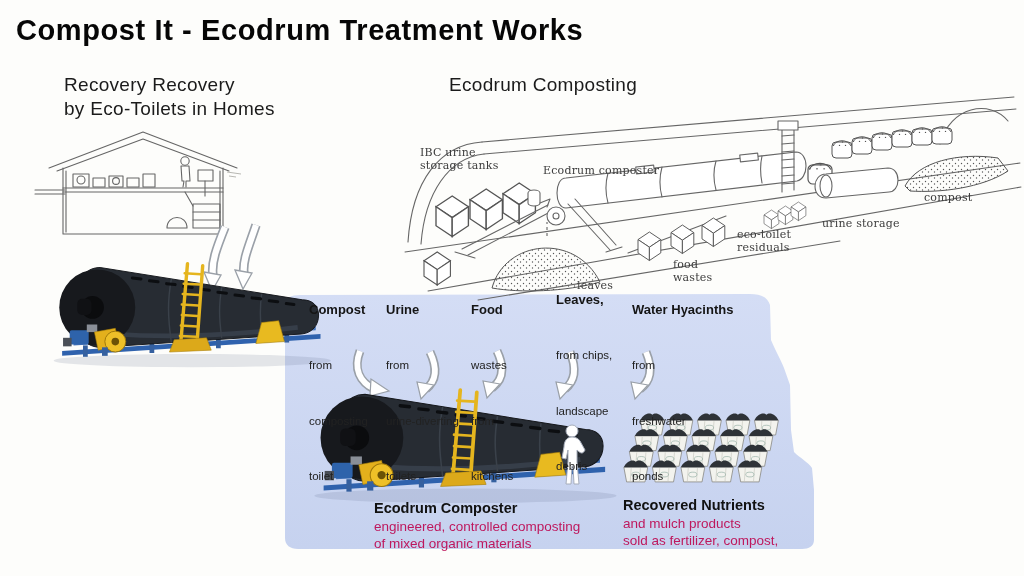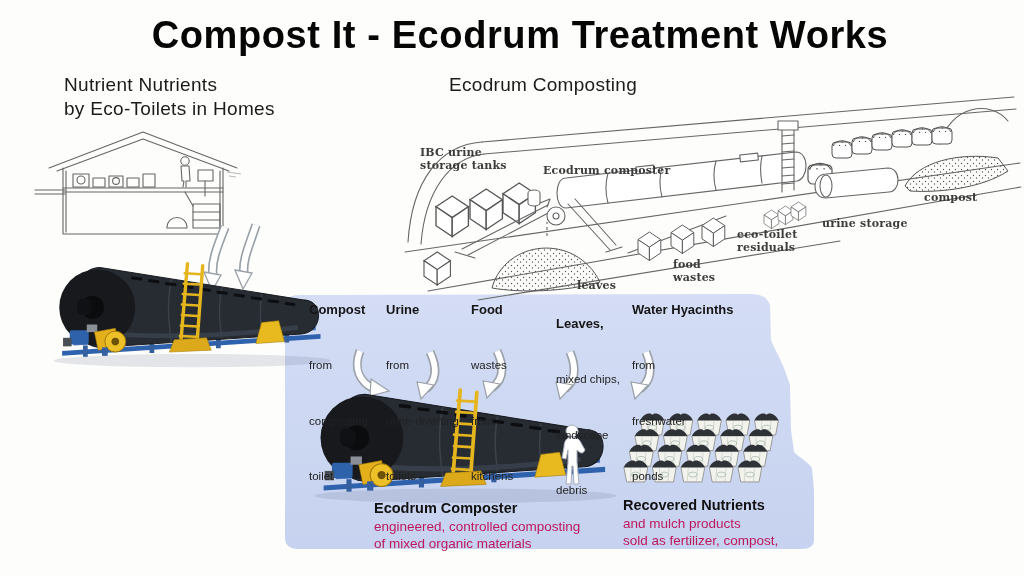--- a/index.html
+++ b/index.html
@@ -4,29 +4,29 @@
 <style>
   html,body{margin:0;padding:0;}
   body{
     width:1024px;height:576px;position:relative;overflow:hidden;
     background:#fdfdfb;
     font-family:"Liberation Sans",sans-serif;
     -webkit-font-smoothing:antialiased;
   }
   .abs{position:absolute;}
   .title{
-    left:16px;right:0;top:14px;text-align:center;
-    font-size:38px;font-weight:bold;letter-spacing:.6px;color:#060606;
+    left:16px;right:0;top:14px;
+    font-size:29px;font-weight:bold;letter-spacing:.6px;color:#060606;
   }
   .heading{
     font-size:19px;line-height:24px;color:#1b1b1b;letter-spacing:.3px;font-weight:400;
   }
   .iso-lbl{
     font-family:"DejaVu Serif",serif;font-size:11px;line-height:13px;
-    font-weight:700;color:#3c3c3c;letter-spacing:.2px;white-space:nowrap;
+    font-weight:400;color:#3c3c3c;letter-spacing:.2px;white-space:nowrap;
   }
   .col{width:86px;}
   .col .t{font-size:13px;font-weight:bold;color:#151515;margin-bottom:3px;white-space:nowrap;}
   .col .l{font-size:11.5px;line-height:13.5px;color:#222;white-space:nowrap;margin-top:42px;}
   .cap .t{font-size:14.5px;font-weight:bold;color:#111;margin-bottom:3px;white-space:nowrap;}
   .cap .l{font-size:13.5px;line-height:16.5px;color:#be185d;white-space:nowrap;}
   svg{display:block;}
   .sk{stroke:#666;stroke-width:1.1;fill:none;stroke-linecap:round;stroke-linejoin:round;}
   .skw{stroke:#666;stroke-width:1.1;fill:#fff;stroke-linejoin:round;}
 </style>
@@ -281,21 +281,21 @@
       <use href="#bag" x="31" y="51"></use>
       <use href="#bag" x="62" y="51"></use>
       <use href="#bag" x="93" y="51"></use>
       <use href="#bag" x="124" y="51"></use>
   </g>
 </svg>
 
 <div class="abs title">Compost It - Ecodrum Treatment Works</div>
 
 <div class="abs heading" style="left:64px;top:73px">
-  <div>Nutrient Nutrients</div>
+  <div>Recovery Recovery</div>
   <div>by Eco-Toilets in Homes</div>
 </div>
 
 <div class="abs heading" style="left:449px;top:73px">
   <div>Ecodrum Composting</div>
 </div>
 
 <div class="abs iso-lbl" style="left:420px;top:146px">
   <div>IBC urine</div>
   <div>storage tanks</div>
@@ -324,23 +324,23 @@
   <div class="l">from</div>
   <div class="l">urine-diverting</div>
   <div class="l">toilets</div>
 </div>
 <div class="abs col" style="left:471px;top:302px">
   <div class="t">Food</div>
   <div class="l">wastes</div>
   <div class="l">from</div>
   <div class="l">kitchens</div>
 </div>
-<div class="abs col" style="left:556px;top:316px">
+<div class="abs col" style="left:556px;top:292px">
   <div class="t">Leaves,</div>
-  <div class="l">mixed chips,</div>
+  <div class="l">from chips,</div>
   <div class="l">landscape</div>
   <div class="l">debris</div>
 </div>
 <div class="abs col" style="left:632px;top:302px">
   <div class="t">Water Hyacinths</div>
   <div class="l">from</div>
   <div class="l">freshwater</div>
   <div class="l">ponds</div>
 </div>
 

